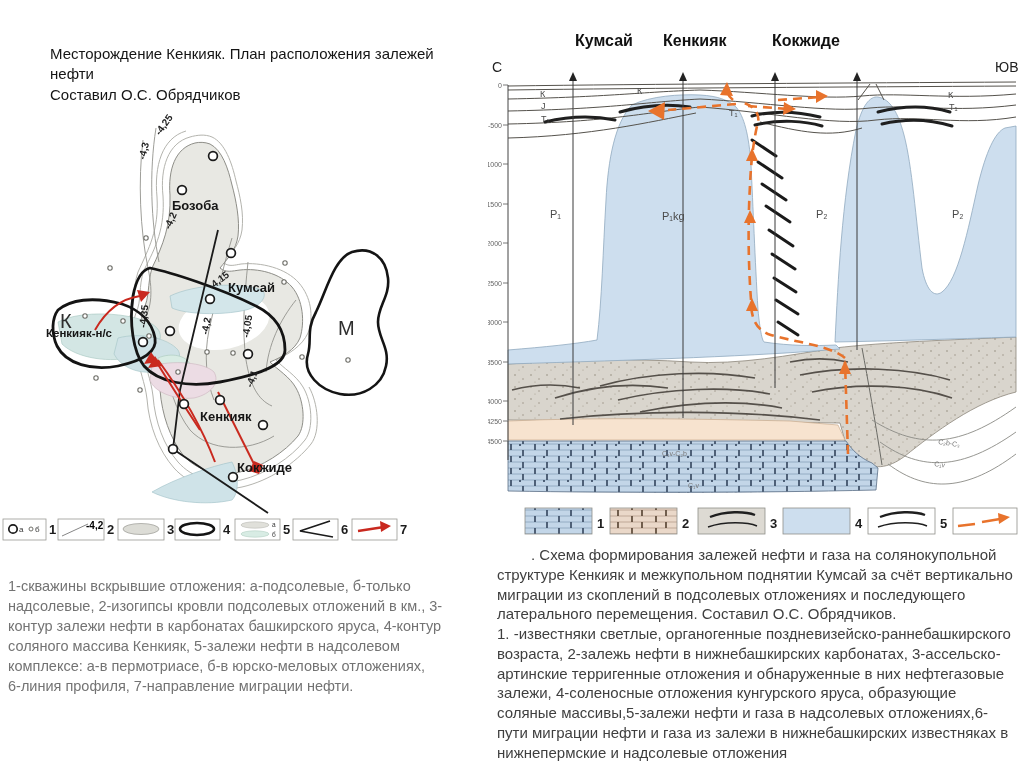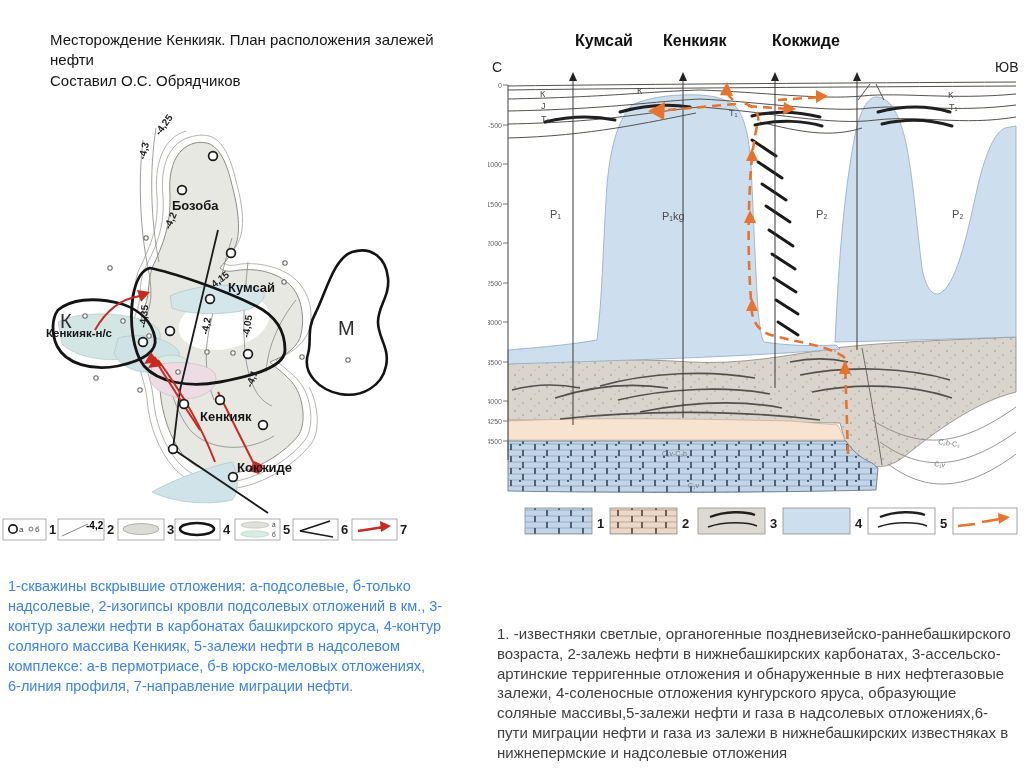--- a/index.html
+++ b/index.html
@@ -1,20 +1,20 @@
 <!DOCTYPE html>
 <html><head>
 <meta charset="utf-8">
 <style>
   html,body{margin:0;padding:0;background:#fff;}
   .canvas{position:relative;width:1024px;height:768px;background:#ffffff;overflow:hidden;
           font-family:"Liberation Sans",sans-serif;color:#111;}
   .abs{position:absolute;}
-  .map-title{left:50px;top:30px;width:430px;font-size:15px;line-height:1.35;color:#151515;}
-  .map-caption{left:8px;top:576px;width:468px;font-size:14.5px;line-height:1.38;color:#3b82f6;white-space:pre-line;}
+  .map-title{left:50px;top:44px;width:430px;font-size:15px;line-height:1.35;color:#151515;}
+  .map-caption{left:8px;top:576px;width:468px;font-size:14.5px;line-height:1.38;color:#737373;white-space:pre-line;}
   .sec-caption{left:497px;top:545px;width:516px;font-size:15px;line-height:1.32;color:#3f3f3f;text-indent:34px;}
   .sec-desc{left:497px;top:624px;width:516px;font-size:15px;line-height:1.32;color:#3f3f3f;}
   svg text{font-family:"Liberation Sans",sans-serif;}
   .place{font-size:13px;font-weight:bold;fill:#161616;}
   .ctr{font-size:10px;font-weight:bold;fill:#222;}
   .bigletter{font-size:20px;fill:#2e2e2e;}
   .tick{font-size:7px;fill:#666;}
   .strat{font-size:9px;fill:#4a4a4a;}
   .strat-sm{font-size:7px;fill:#777;}
   .secname{font-size:16px;font-weight:bold;fill:#111;}
@@ -381,15 +381,16 @@
     <path d="M1010,517 L998,513 L999,524 Z" fill="#e8732c"></path>
     <g class="legnum">
       <text x="597" y="528">1</text>
       <text x="682" y="528">2</text>
       <text x="770" y="528">3</text>
       <text x="855" y="528">4</text>
       <text x="940" y="528">5</text>
     </g>
   </svg>
 
+  <div class="abs sec-caption">. Схема формирования залежей нефти и газа на солянокупольной структуре Кенкияк и межкупольном поднятии Кумсай за счёт вертикально миграции  из скоплений в подсолевых отложениях и последующего латерального перемещения. Составил О.С. Обрядчиков.</div>
   <div class="abs sec-desc">1. -известняки светлые, органогенные поздневизейско-раннебашкирского возраста, 2-залежь нефти в нижнебашкирских карбонатах, 3-ассельско-артинские терригенные отложения и обнаруженные в них нефтегазовые залежи, 4-соленосные отложения кунгурского яруса, образующие соляные массивы,5-залежи нефти и газа в надсолевых отложениях,6-пути миграции нефти и газа из залежи в нижнебашкирских известняках в нижнепермские и надсолевые отложения</div>
 
 </div>
 
 </body></html>

